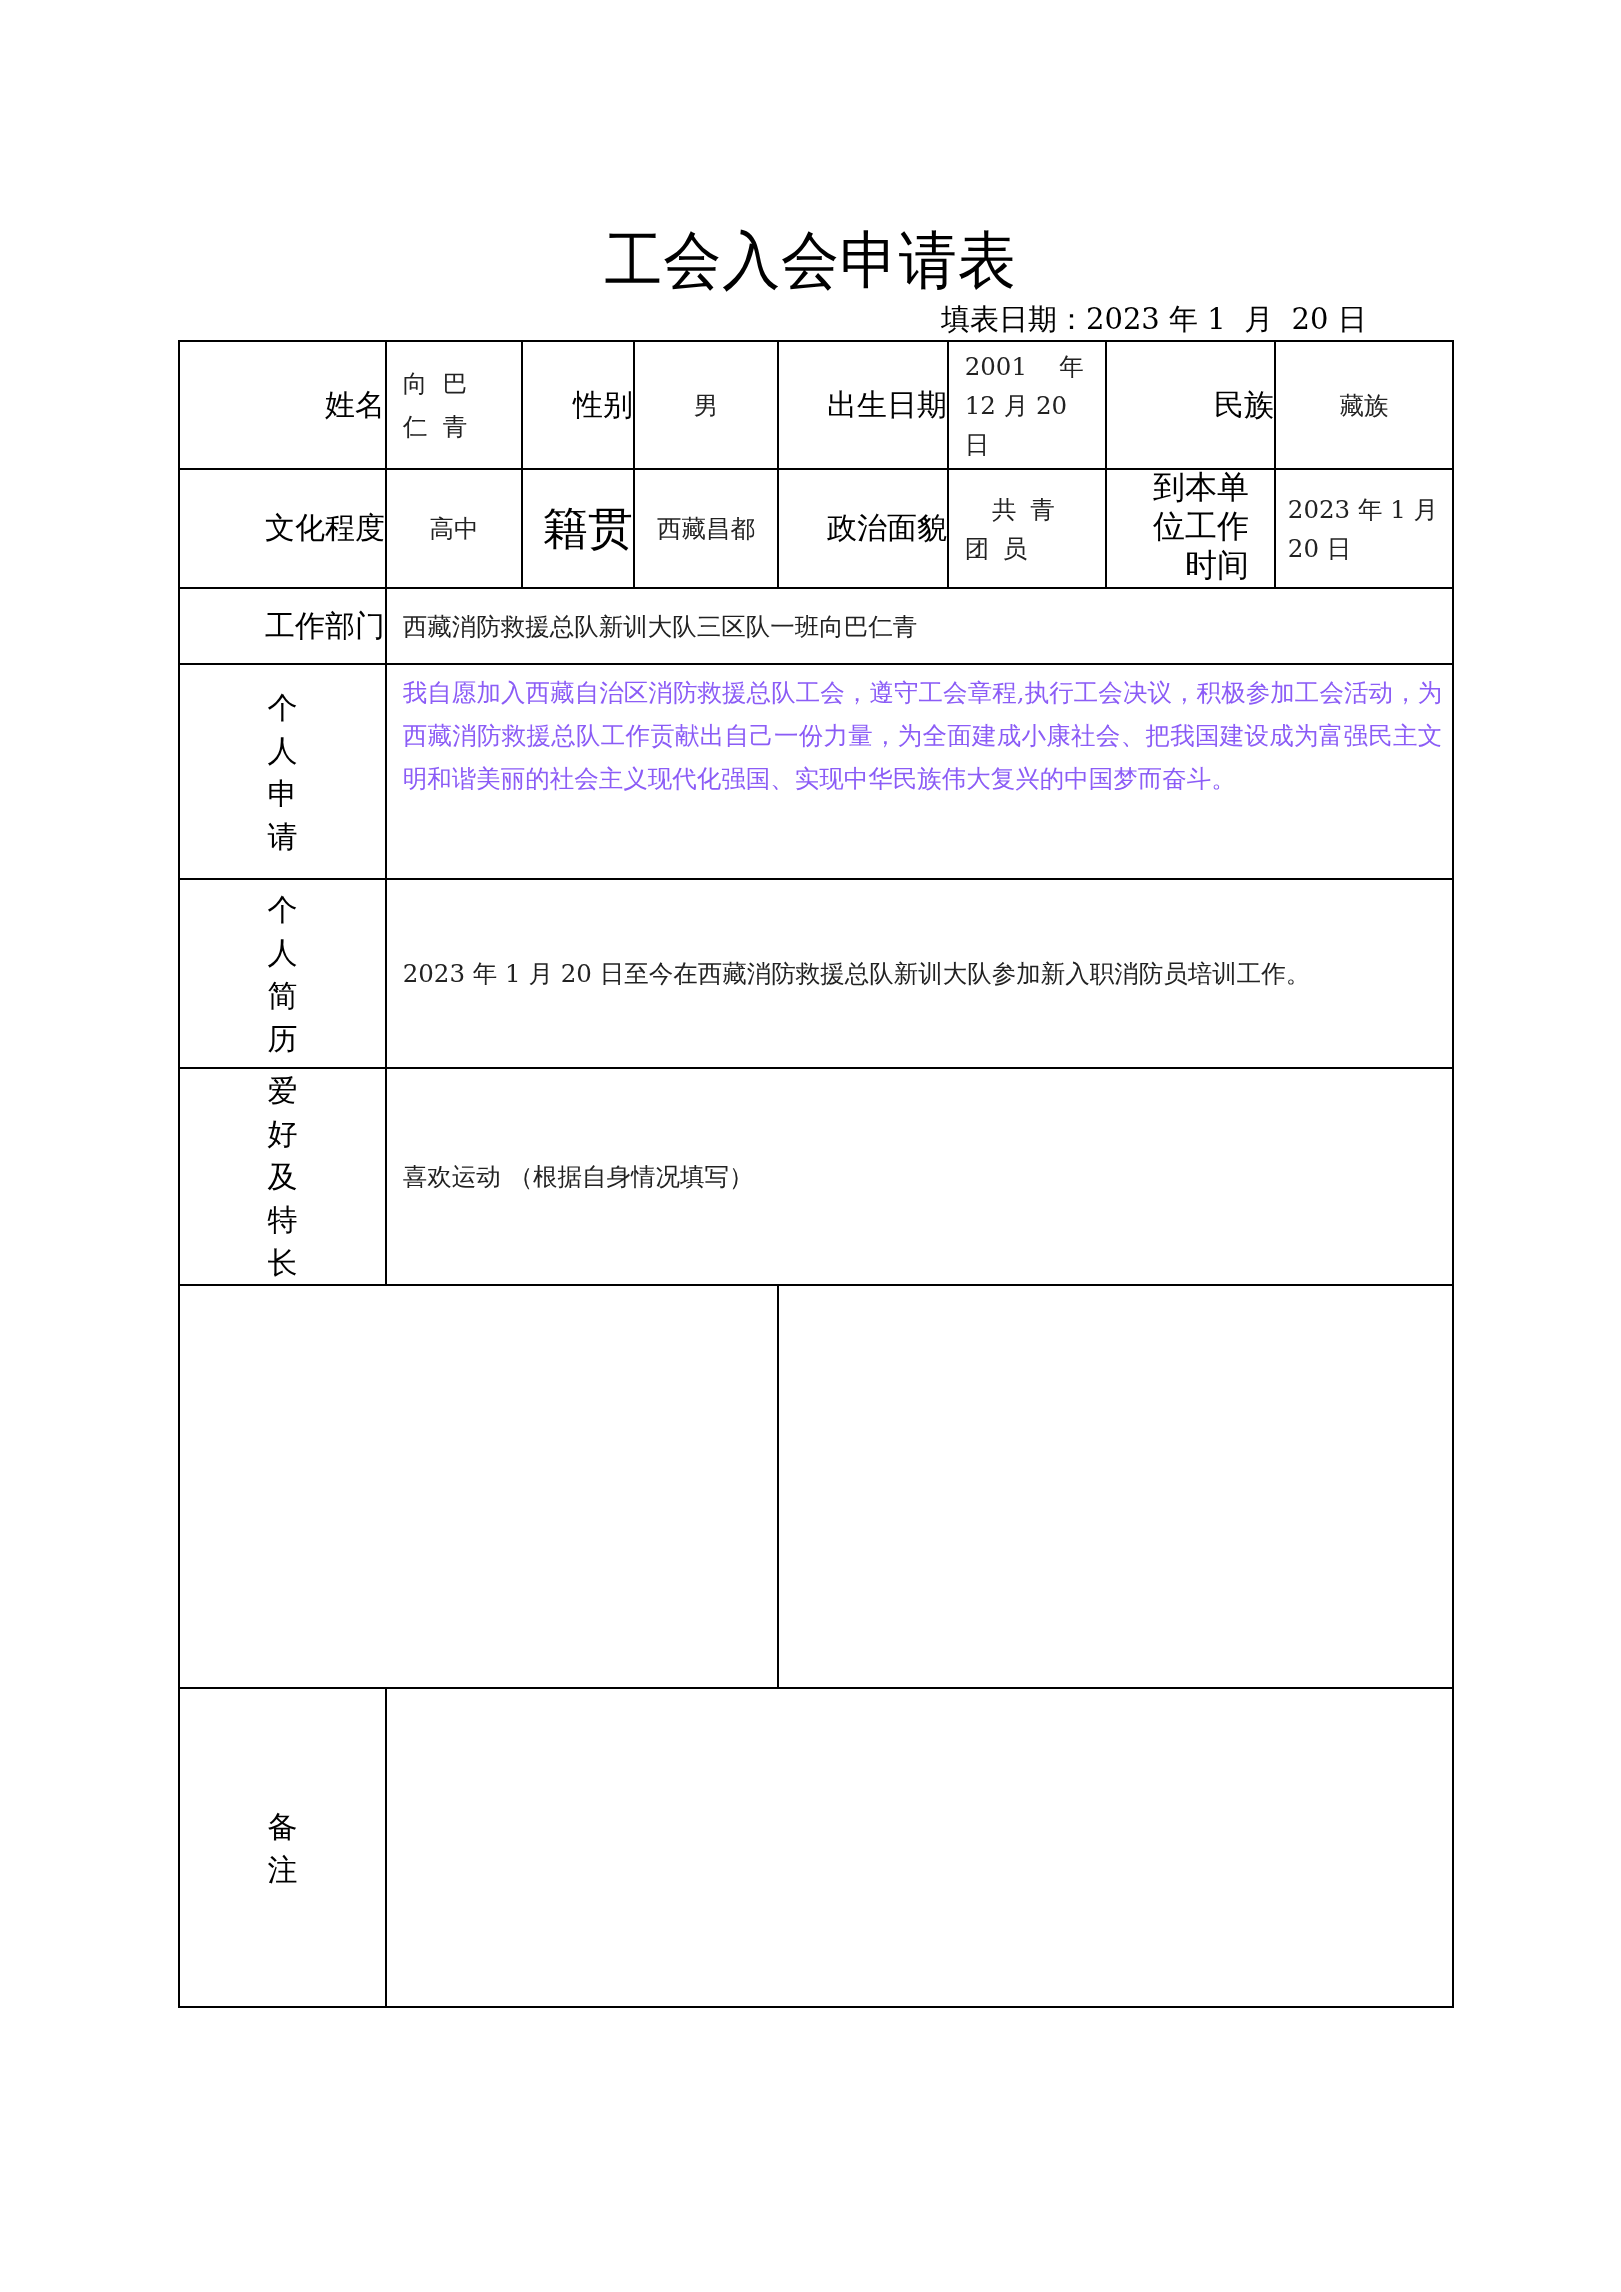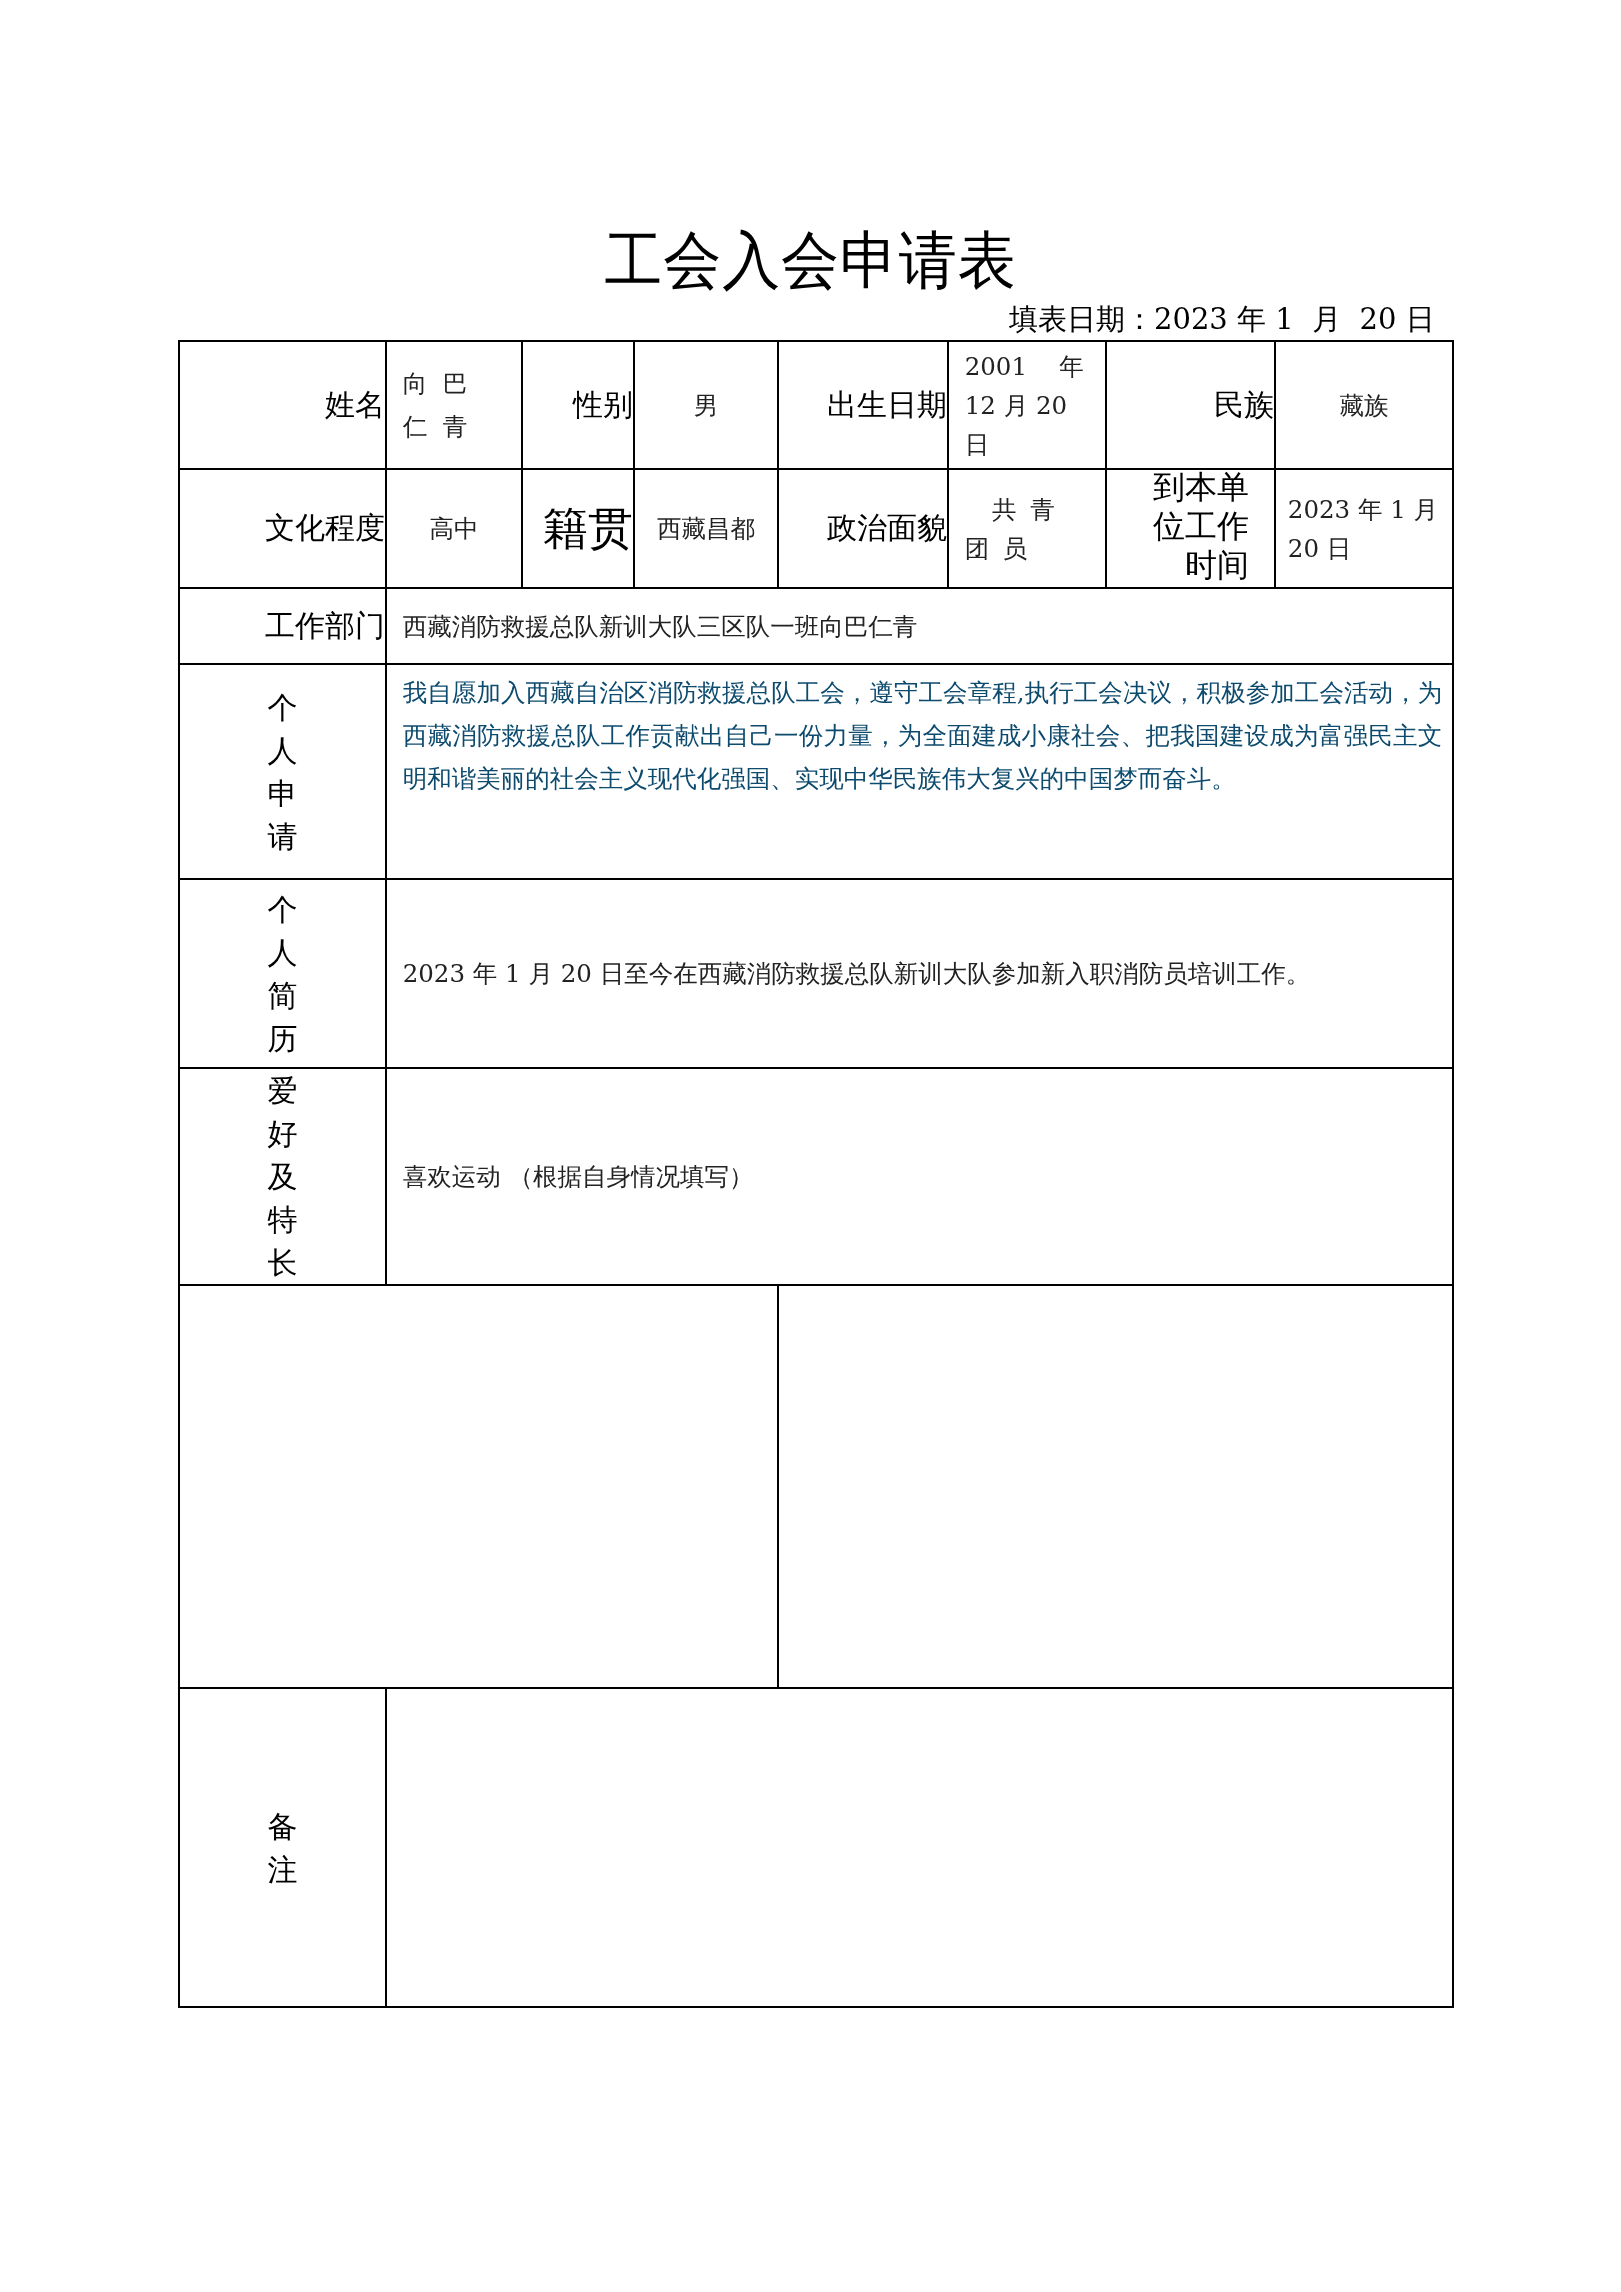--- a/index.html
+++ b/index.html
@@ -1,28 +1,28 @@
 <!DOCTYPE html>
 <html><head>
 <meta charset="utf-8">
 <style>
   html, body { margin: 0; padding: 0; background: #ffffff; }
   body { width: 1621px; height: 2293px; position: relative; font-family: "DejaVu Sans", sans-serif; color: #000; }
   .title { position: absolute; left: 0; width: 1621px; top: 218px; text-align: center; font-size: 63px; font-family: "DejaVu Sans", sans-serif; letter-spacing: 1px; transform: scaleX(0.92); }
-  .fill-date { position: absolute; left: 1009px; top: 300px; font-size: 29px; font-family: "DejaVu Serif", serif; white-space: pre; }
+  .fill-date { position: absolute; left: 941px; top: 300px; font-size: 29px; font-family: "DejaVu Serif", serif; white-space: pre; }
   table.form { position: absolute; left: 178px; top: 340px; width: 1273px; border-collapse: collapse; table-layout: fixed; }
   table.form td { border: 2px solid #000; padding: 0; vertical-align: middle; }
   table.form { border: 2.9px solid #000; }
   .lbl { font-family: Liberation Mono, monospace; font-size: 30px; text-align: right; }
   .val { font-family: "DejaVu Serif", serif; font-size: 24.5px; color: #222; }
   .val.center { text-align: center; }
   .val.left { text-align: left; padding-left: 15.7px; padding-right: 11.8px; line-height: 43px; }
   .vert { font-family: "DejaVu Sans", sans-serif; font-size: 30px; text-align: center; line-height: 43px; }
   .vert span { display: block; }
-  .para { font-family: "DejaVu Serif", serif; font-size: 24.5px; color: #0c4a6e; line-height: 43px; padding: 5.9px 9.8px 0 15.7px; text-align: justify; }
+  .para { font-family: "DejaVu Serif", serif; font-size: 24.5px; color: #8b5cf6; line-height: 43px; padding: 5.9px 9.8px 0 15.7px; text-align: justify; }
   .thick-left { border-left: 2.9px solid #000 !important; }
 </style>
 </head>
 <body>
 
 <div class="title">工会入会申请表</div>
 <div class="fill-date"><span>填表日期：</span><span>2023 年 1  月  20 日</span></div>
 
 <table class="form">
   <colgroup>

